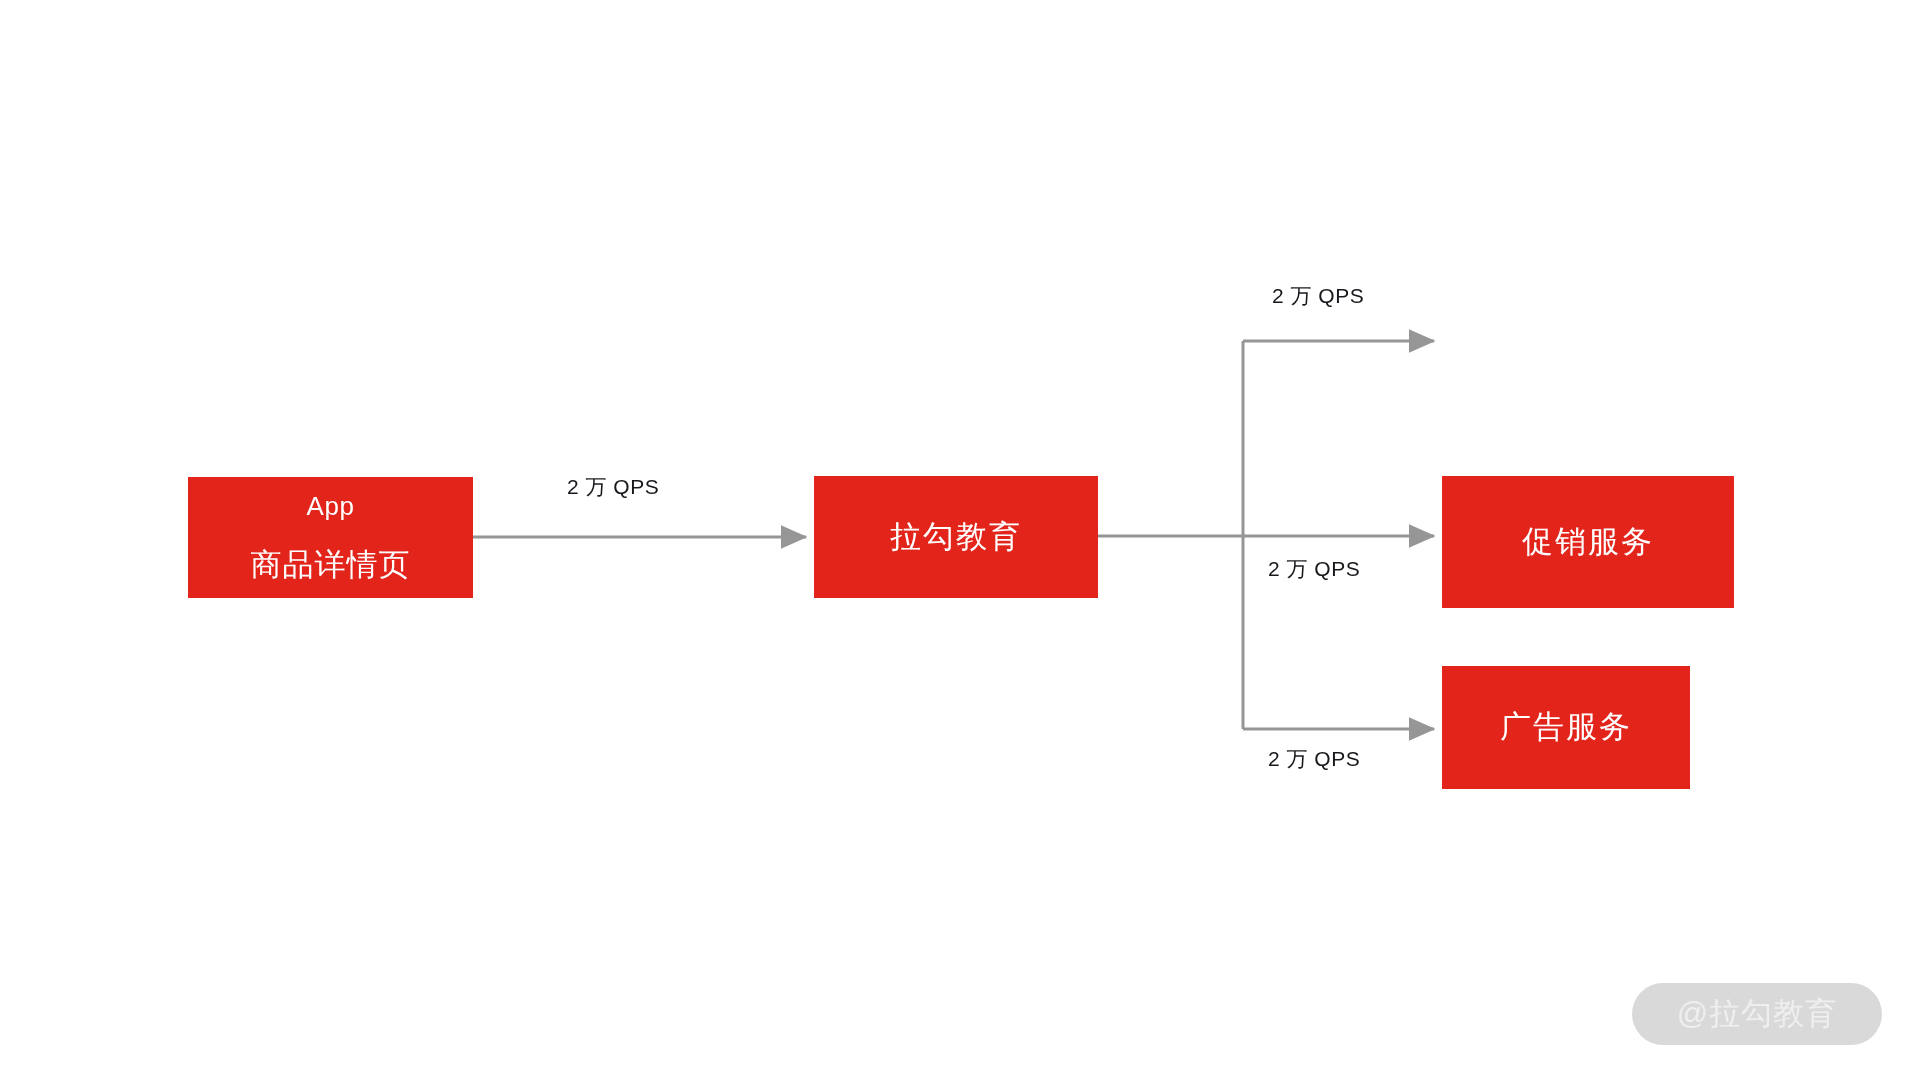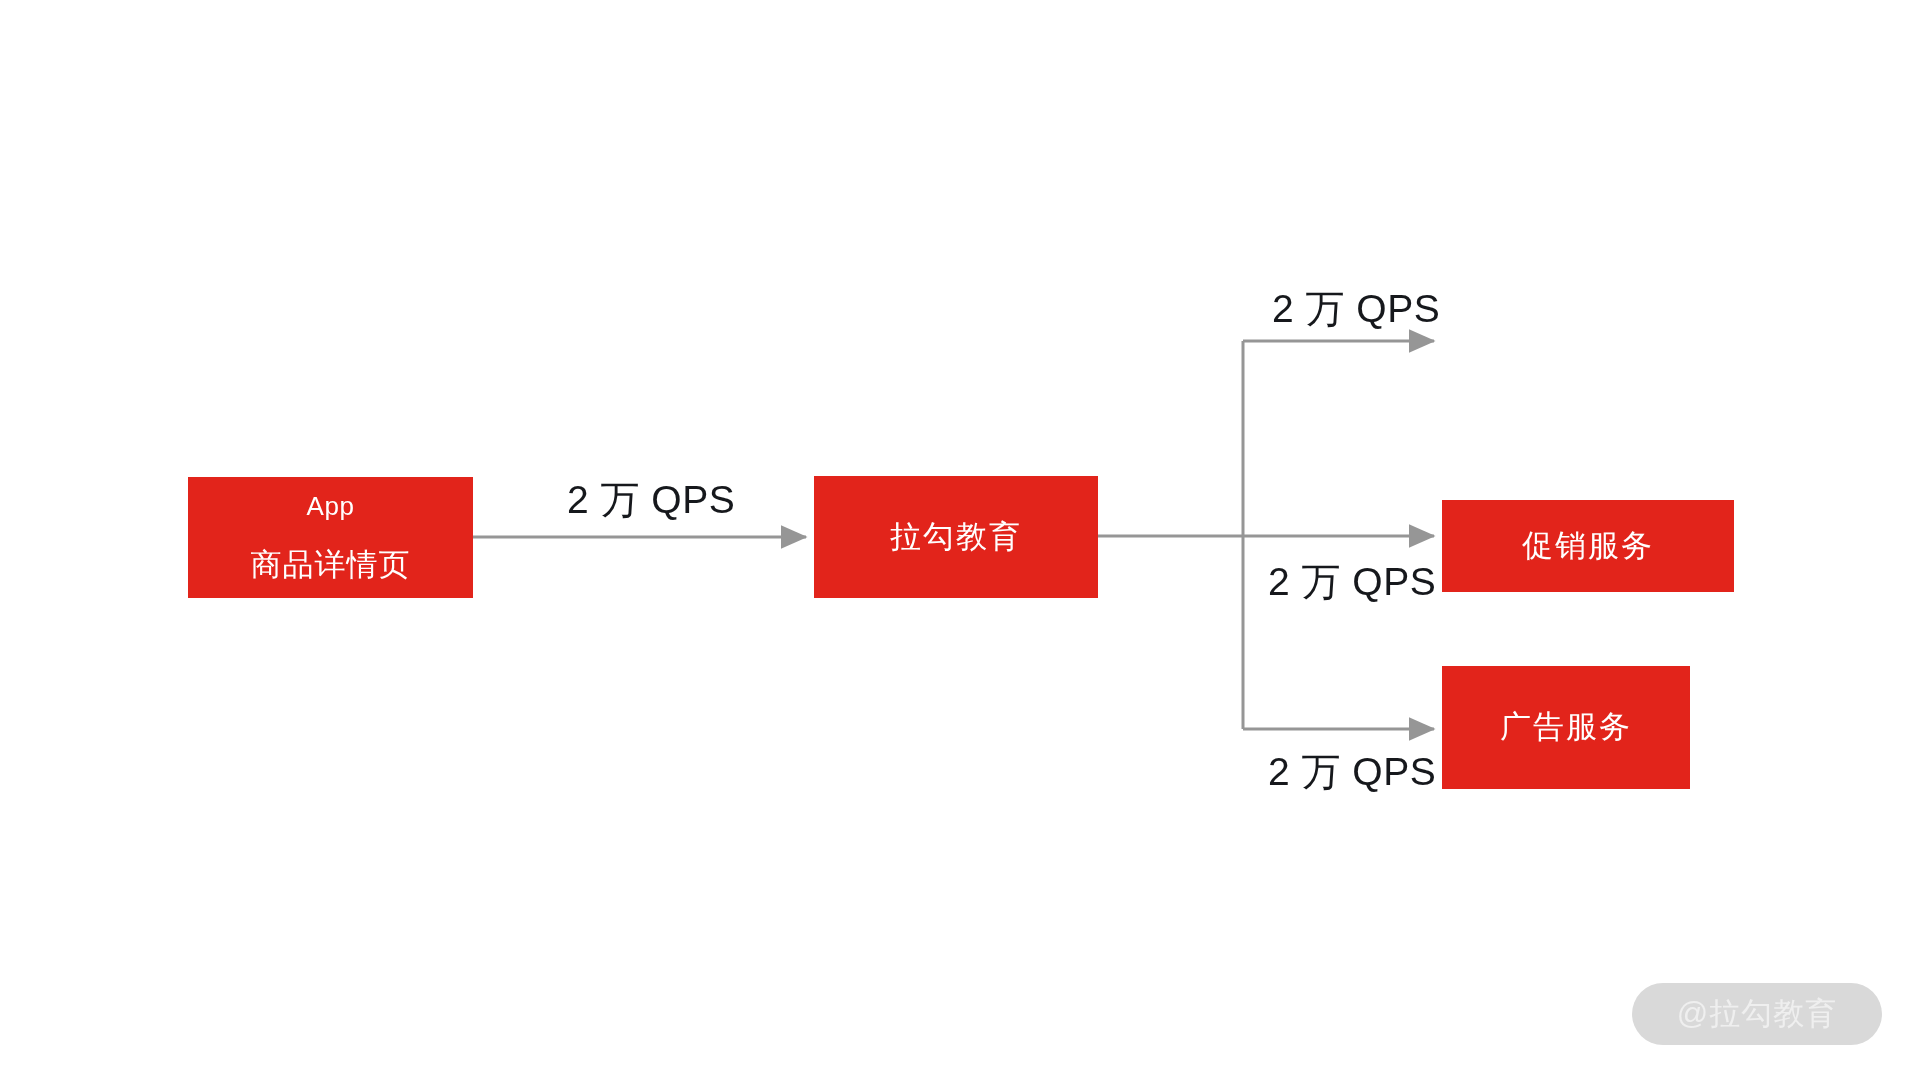--- a/index.html
+++ b/index.html
@@ -44,37 +44,37 @@
   }
   .node-single {
     font-size: 31px;
     font-weight: 400;
     letter-spacing: 2px;
   }
   
   #node-app       { left: 188px;  top: 477px; width: 285px; height: 121px; }
   #node-gateway   { left: 814px;  top: 476px; width: 284px; height: 122px; }
   #node-product   { left: 1442px; top: 280px; width: 292px; height: 123px; }
-  #node-promotion { left: 1442px; top: 500px; width: 292px; height: 92px; }
+  #node-promotion { left: 1442px; top: 476px; width: 292px; height: 132px; }
   #node-ad        { left: 1442px; top: 666px; width: 248px; height: 123px; }
 
   
   #connectors {
     position: absolute;
     left: 0;
     top: 0;
     width: 1920px;
     height: 1079px;
     pointer-events: none;
   }
 
   
   .edge-label {
     position: absolute;
-    font-size: 39px;
+    font-size: 21px;
     color: #16181c;
     white-space: nowrap;
     letter-spacing: 0.5px;
   }
   #label-app-gateway { left: 567px;  top: 473px; }
   #label-product     { left: 1272px; top: 282px; }
   #label-promotion   { left: 1268px; top: 555px; }
   #label-ad          { left: 1268px; top: 745px; }
 
   

